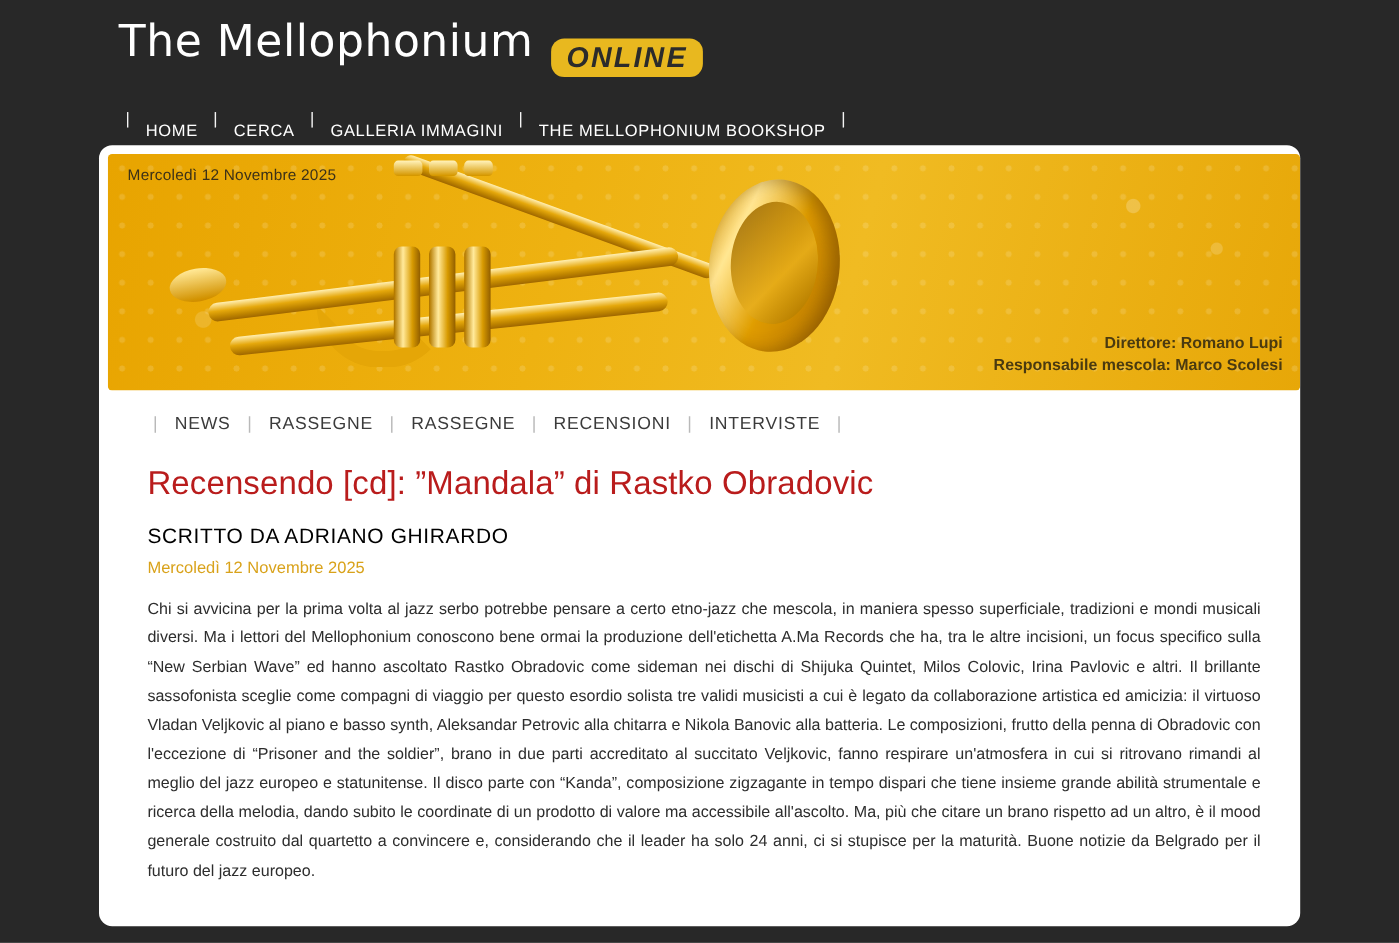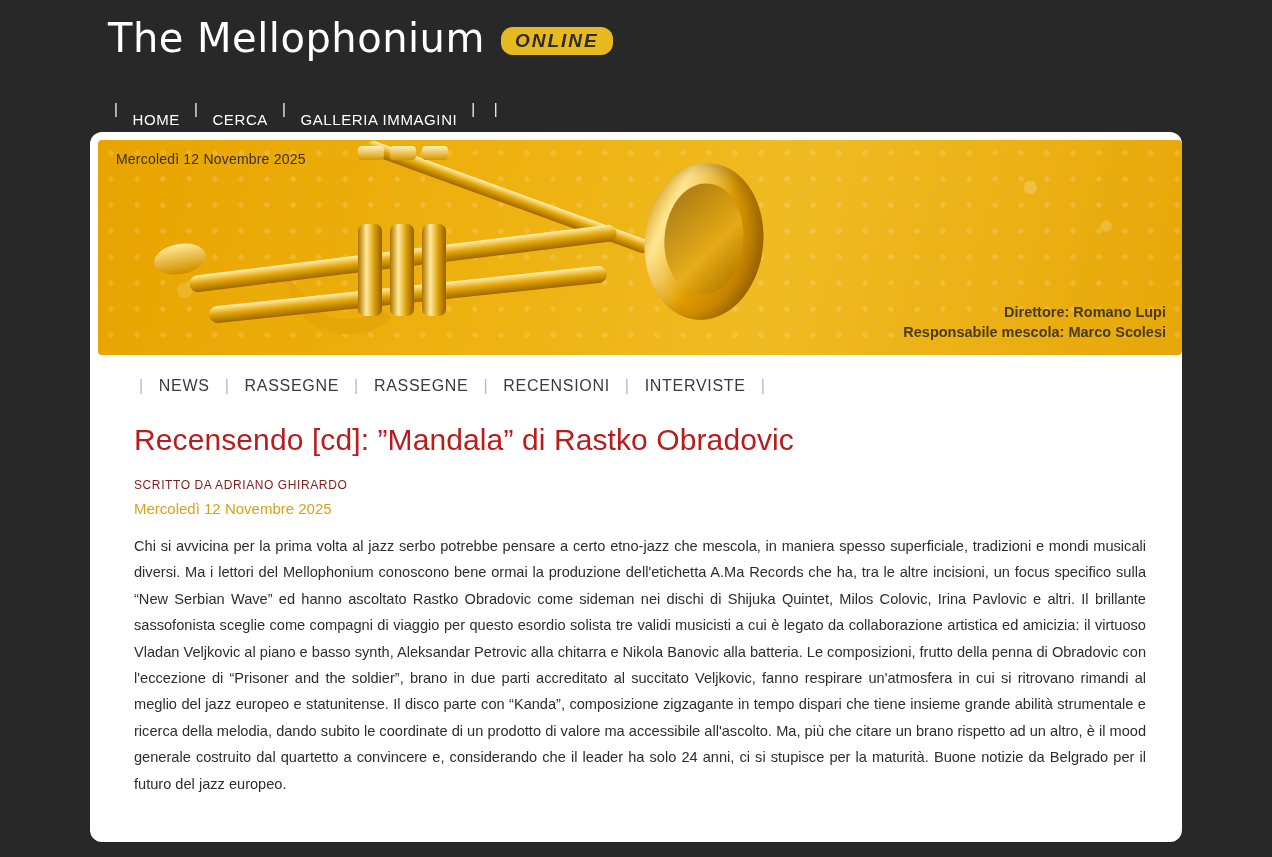--- a/index.html
+++ b/index.html
@@ -36,27 +36,27 @@
     letter-spacing: 0.5px;
     color: #ffffff;
     font-weight: 400;
     line-height: 1;
   }
   .logo-badge {
     background: #e8b81f;
     color: #2b2b2b;
     font-style: italic;
     font-weight: bold;
-    font-size: 19px;
+    font-size: 26px;
     letter-spacing: 2px;
     padding: 4px 14px 5px 14px;
     border-radius: 12px;
     line-height: 1;
     position: relative;
-    top: 3px;
+    top: 14px;
   }
 
   
   .topnav {
     padding-left: 105px;
     display: flex;
     align-items: center;
     height: 44px;
     color: #ffffff;
     font-size: 15px;
@@ -240,22 +240,22 @@
   
   .article { padding: 10px 36px 0 36px; }
   .article-title {
     color: #b91c1c;
     font-size: 30px;
     font-weight: normal;
     margin: 8px 0 6px 0;
     letter-spacing: 0.1px;
   }
   .article-author {
-    color: #7f1d1d;
-    font-size: 12px;
+    color: #000000;
+    font-size: 19px;
     letter-spacing: 0.6px;
     margin-bottom: 8px;
     margin-top: 21px;
   }
   .article-date {
     color: #d9a21a;
     font-size: 15px;
     margin-bottom: 16px;
   }
   .article-body {
@@ -291,20 +291,21 @@
   </header>
 
   <nav class="topnav">
     <span class="sep">|</span>
     <a href="#">HOME</a>
     <span class="sep">|</span>
     <a href="#">CERCA</a>
     <span class="sep">|</span>
     <a href="#">GALLERIA IMMAGINI</a>
     <span class="sep">|</span>
+    <a href="#">THE MELLOPHONIUM BOOKSHOP</a>
     <span class="sep">|</span>
   </nav>
 
   <main class="card">
 
     <section class="hero">
       <div class="hero-dots"></div>
 
       <div class="trumpet">
         <div class="tr-loop"></div>

